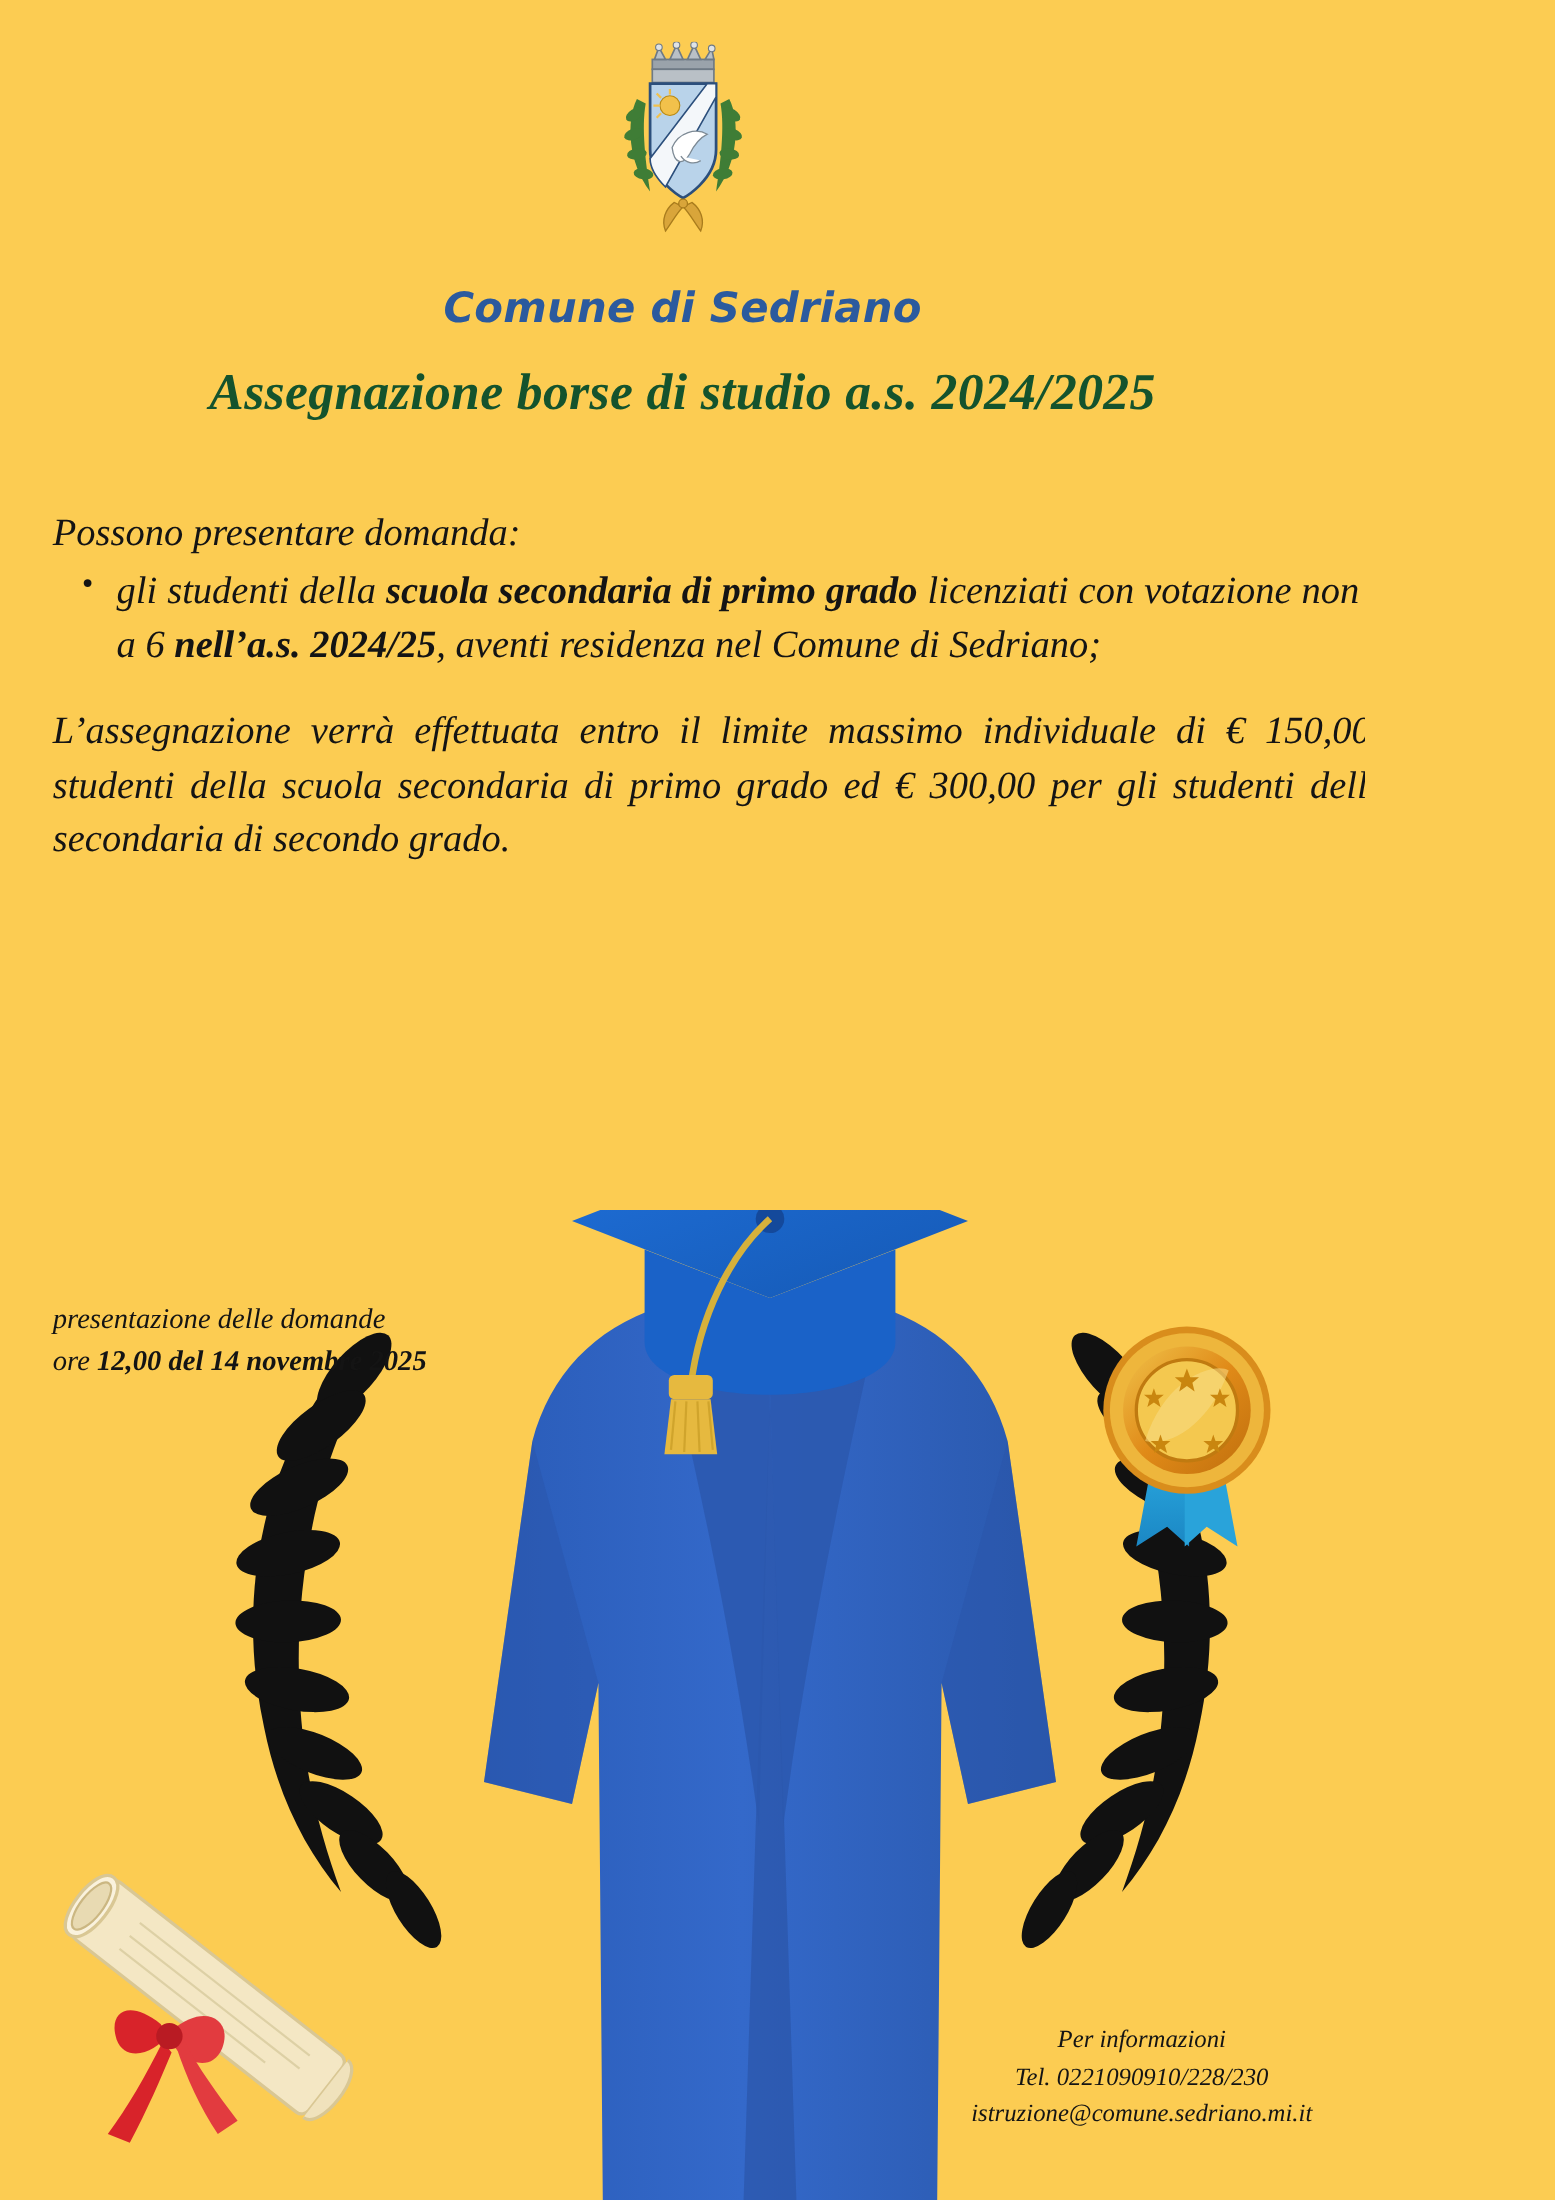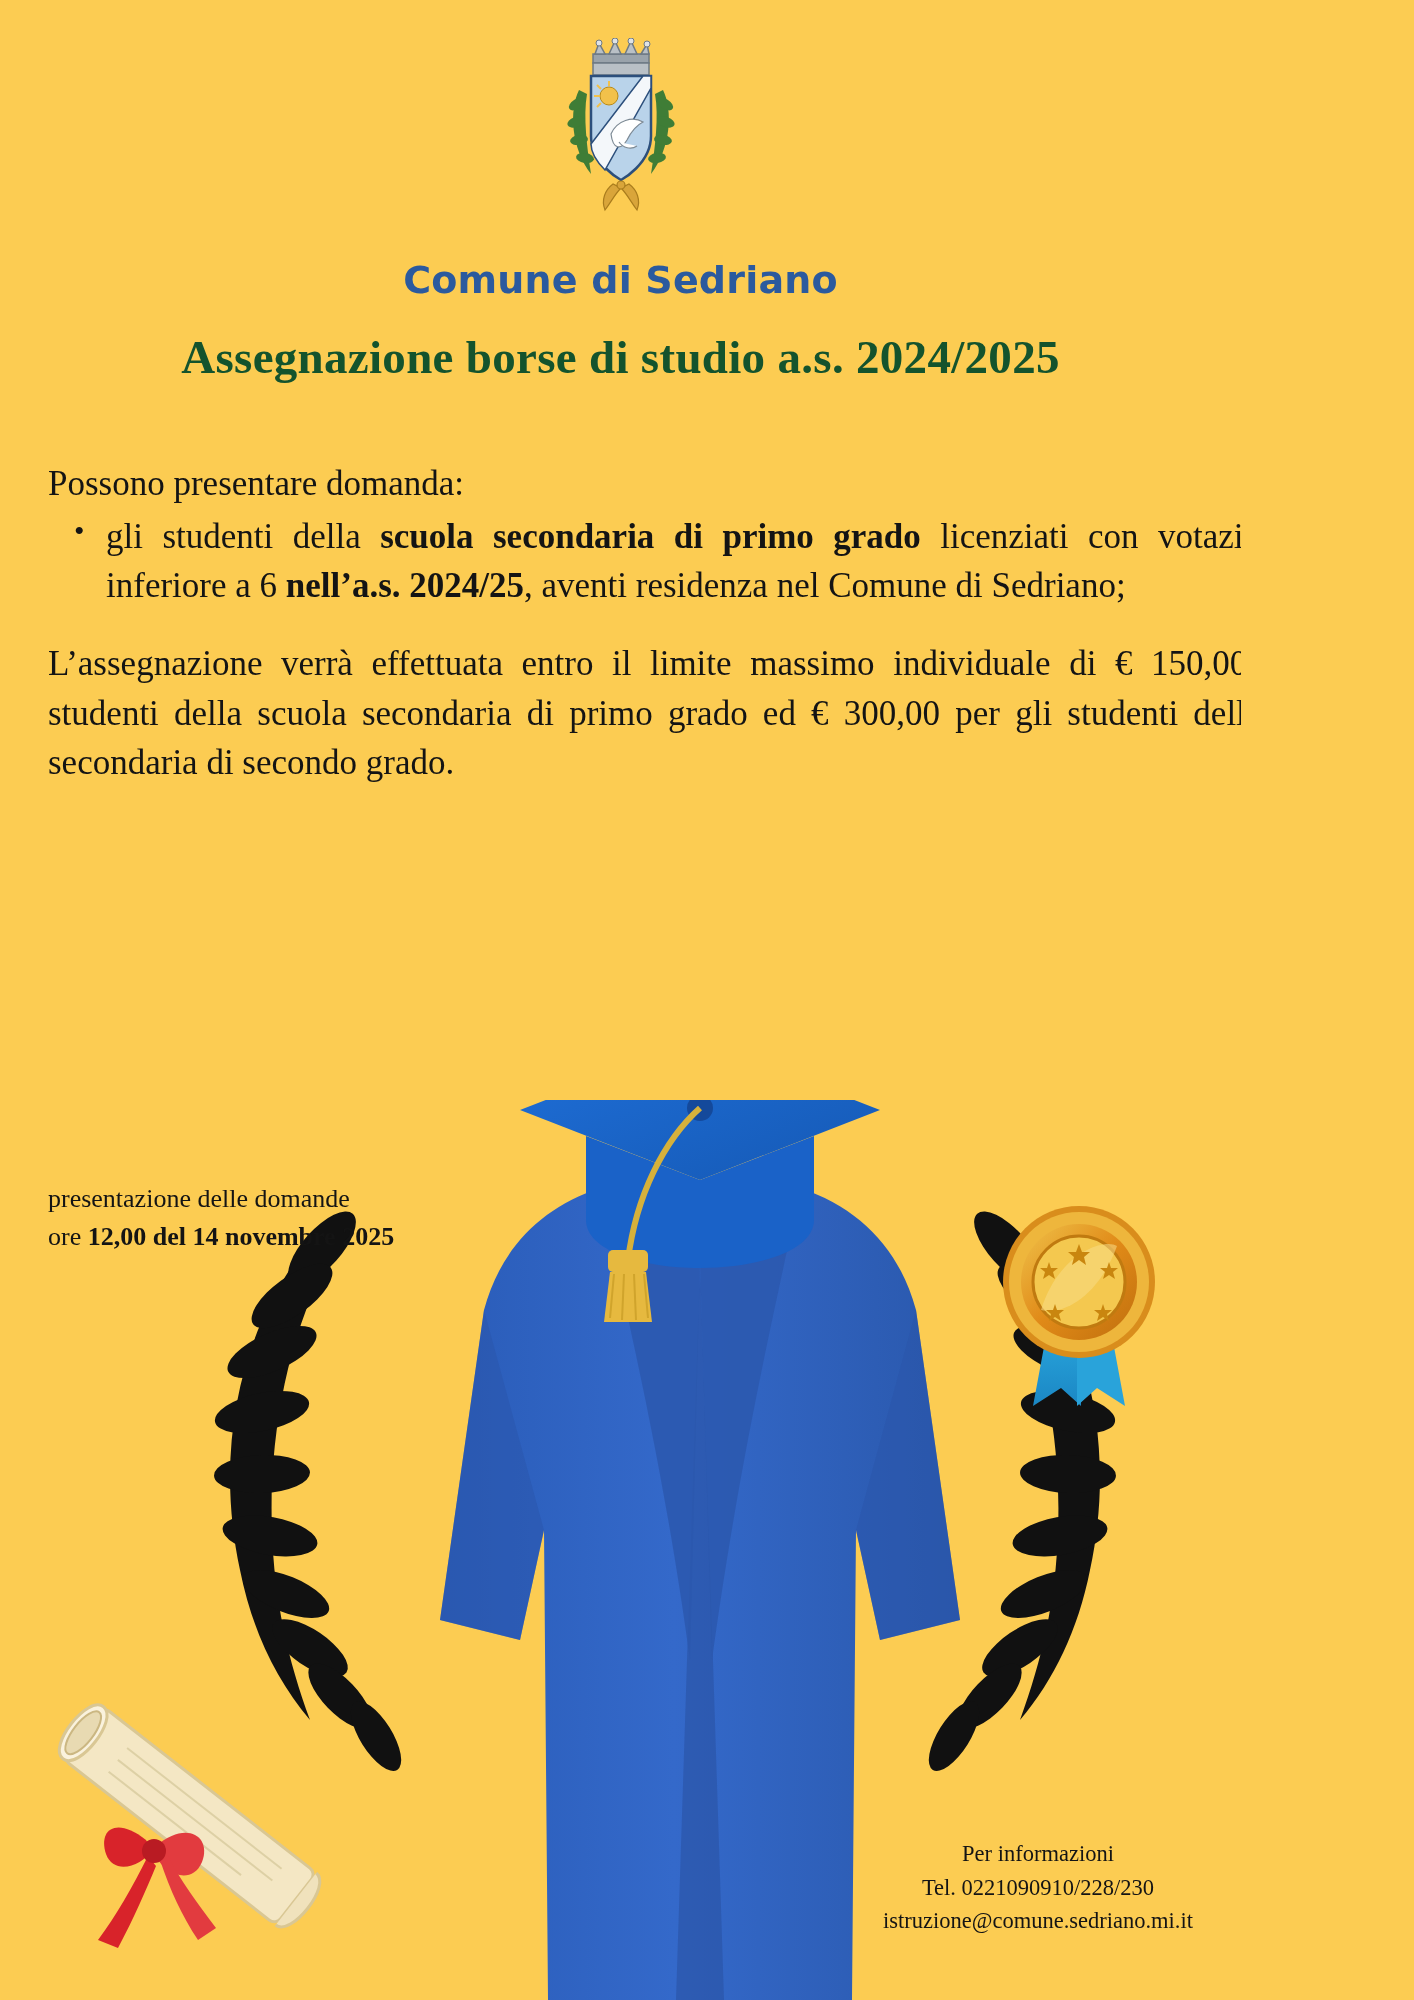--- a/index.html
+++ b/index.html
@@ -14,20 +14,21 @@
     color: #1a1a1a;
     overflow: hidden;
     position: relative;
   }
 
   .poster {
     position: relative;
     width: 1241px;
     height: 2000px;
     overflow: hidden;
+    font-style: italic;
   }
 
   
   .crest-wrap {
     position: absolute;
     top: 38px;
     left: 0;
     width: 100%;
     display: flex;
     justify-content: center;

